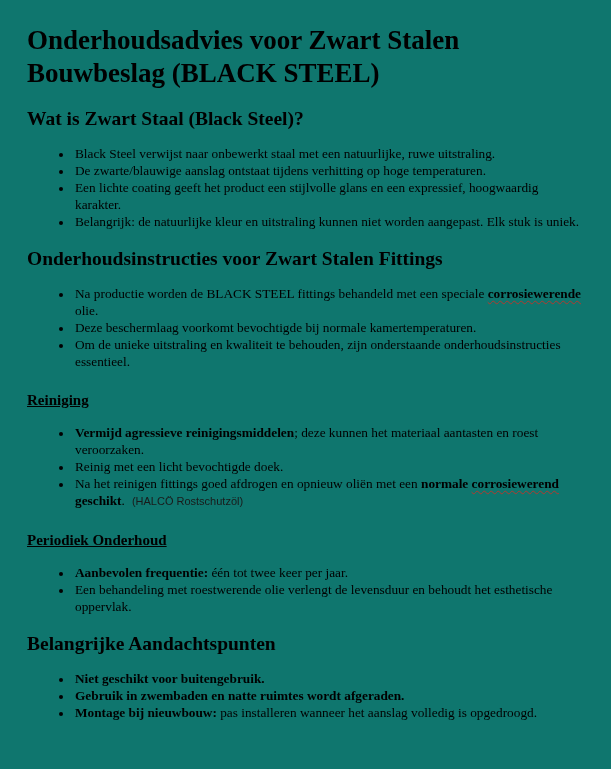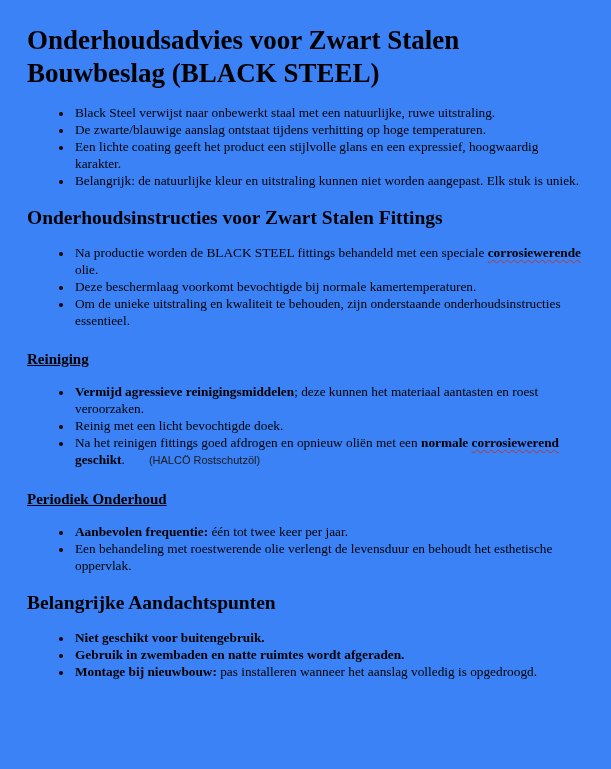--- a/index.html
+++ b/index.html
@@ -12,21 +12,21 @@
     width: 611px;
     height: 769px;
     font-family: "Liberation Serif", "DejaVu Serif", serif;
     overflow: hidden;
   }
   .page {
     box-sizing: border-box;
     width: 611px;
     min-height: 769px;
     padding: 10px 28px 20px 27px;
-    background: #3b82f6;
+    background: #0f766e;
   }
   h1.doc-title {
     font-size: 27px;
     line-height: 33px;
     font-weight: bold;
     margin: 14px 0 0 0;
     letter-spacing: 0;
   }
   h2.h2 {
     font-size: 19.5px;
@@ -59,30 +59,31 @@
   .squiggle {
     text-decoration: underline;
     text-decoration-style: wavy;
     text-decoration-thickness: 1px;
     text-underline-offset: 2px;
     font-weight: bold;
   }
   .note {
     font-family: "Liberation Sans", "DejaVu Sans", sans-serif;
     font-size: 11px;
-    margin-left: 24px;
+    margin-left: 7px;
     color: #1a1a1a;
   }
 </style>
 </head>
 <body>
 
 <div class="page">
   <h1 class="doc-title">Onderhoudsadvies voor Zwart Stalen Bouwbeslag (BLACK STEEL)</h1>
   <div>
+      <h2 class="h2">Wat is Zwart Staal (Black Steel)?</h2>
       <ul class="bullets">
         <li><span>Black Steel verwijst naar onbewerkt staal met een natuurlijke, ruwe uitstraling.</span></li>
         <li><span>De zwarte/blauwige aanslag ontstaat tijdens verhitting op hoge temperaturen.</span></li>
         <li><span>Een lichte coating geeft het product een stijlvolle glans en een expressief, hoogwaardig karakter.</span></li>
         <li><span>Belangrijk: de natuurlijke kleur en uitstraling kunnen niet worden aangepast. Elk stuk is uniek.</span></li>
       </ul>
       <h2 class="h2">Onderhoudsinstructies voor Zwart Stalen Fittings</h2>
       <ul class="bullets">
         <li><span>Na productie worden de BLACK STEEL fittings behandeld met een speciale </span><span class="squiggle" style="text-decoration-color: rgb(176, 58, 46);">corrosiewerende</span><span> olie.</span></li>
         <li><span>Deze beschermlaag voorkomt bevochtigde bij normale kamertemperaturen.</span></li>

